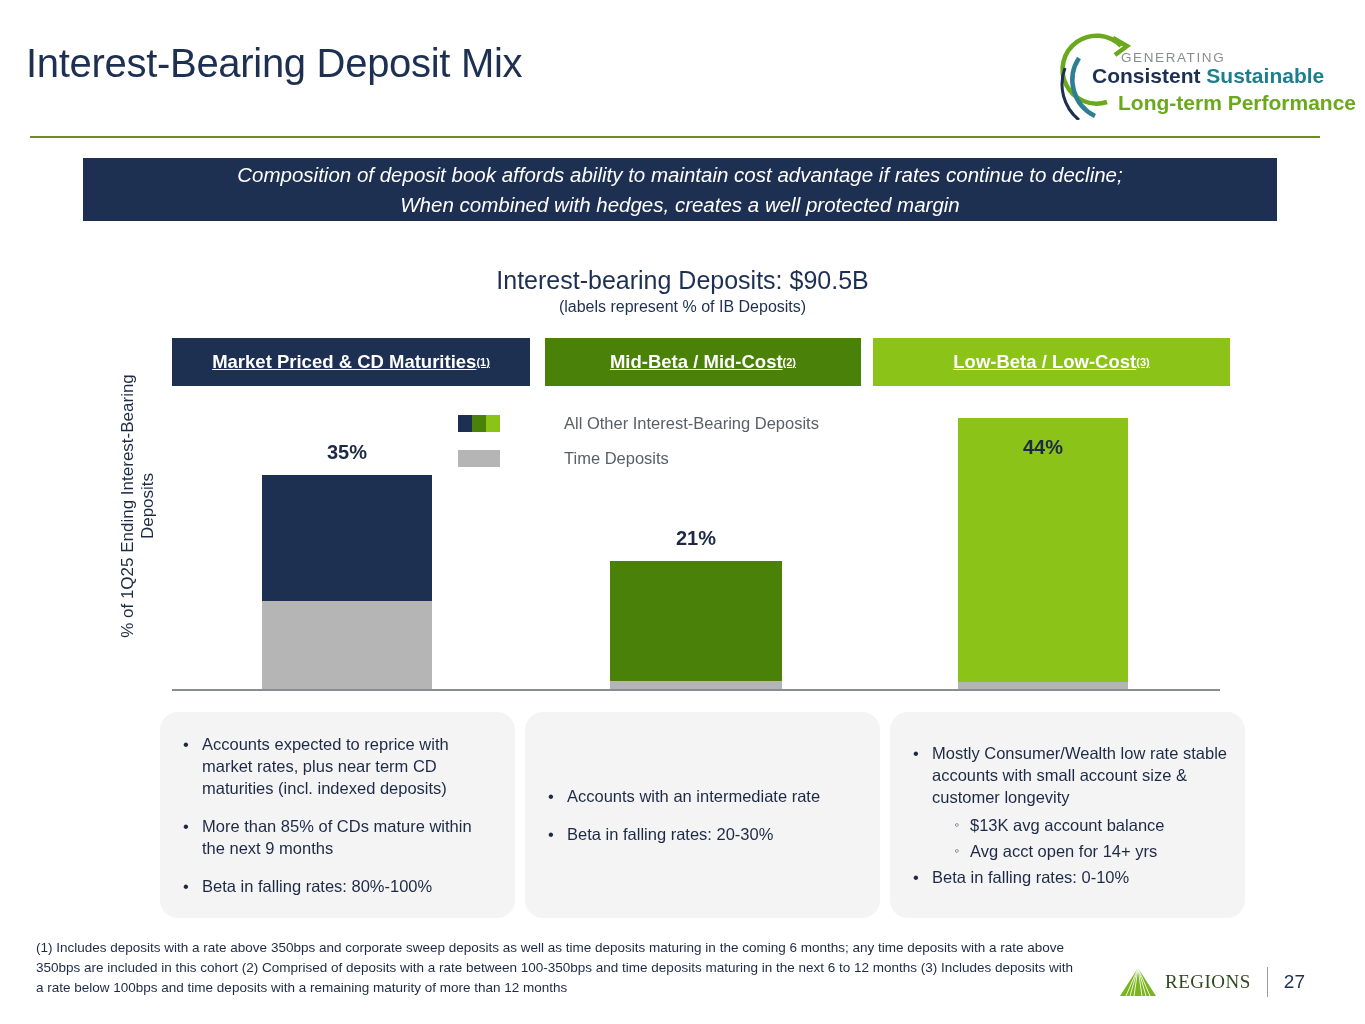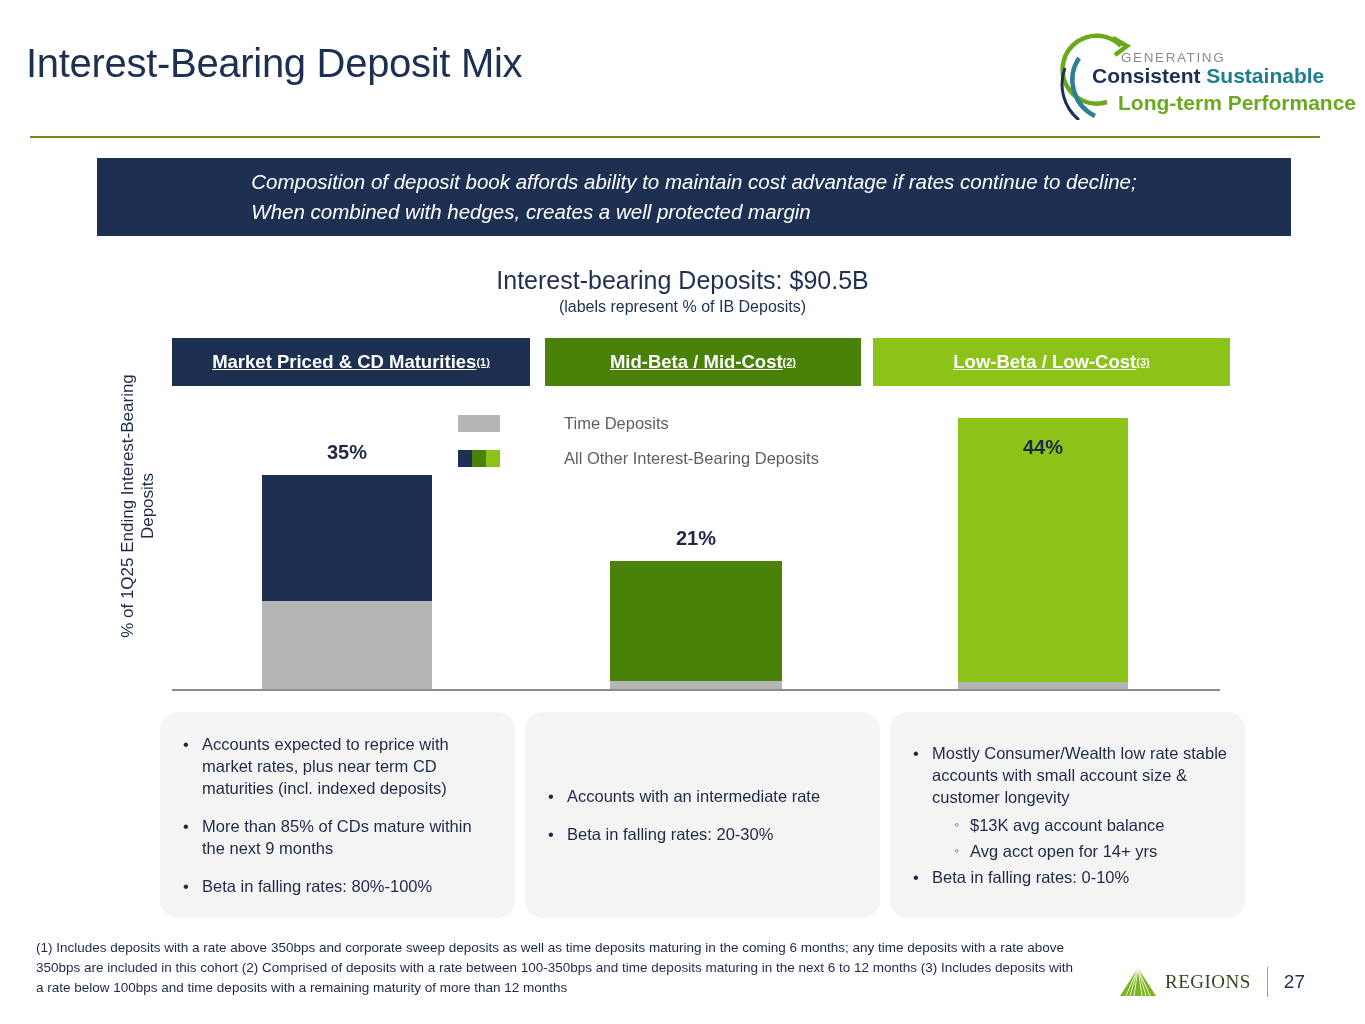--- a/index.html
+++ b/index.html
@@ -24,24 +24,24 @@
   #tagline-logo{position:absolute;left:1035px;top:28px;width:300px;height:92px;}
   #tagline-logo svg{position:absolute;left:0;top:0;}
   .tl-text{position:absolute;text-align:center;white-space:nowrap;}
   #tl-generating{left:86px;top:22px;font-size:13.5px;letter-spacing:1.6px;color:#8a8d8f;font-weight:400;}
   #tl-line2{left:57px;top:36px;font-size:21px;font-weight:bold;}
   #tl-consistent{color:#1d3052;}
   #tl-sustainable{color:#1a7f8e;}
   #tl-line3{left:83px;top:63px;font-size:21px;font-weight:bold;color:#6aa91c;}
   
   #banner{
-    position:absolute;left:97px;top:158px;width:1194px;height:78px;
+    position:absolute;left:83px;top:158px;width:1194px;height:63px;
     background:#1d3052;color:#ffffff;
     display:flex;align-items:center;justify-content:center;
-    font-style:italic;font-size:20.5px;line-height:30px;
+    text-align:center;font-style:italic;font-size:20.5px;line-height:30px;
   }
   #banner-inner{padding:0 20px;}
   
   #chart-title{position:absolute;left:0;top:266px;width:1365px;text-align:center;}
   #chart-title .ct-main{font-size:25px;color:#1d3052;}
   #chart-title .ct-sub{font-size:16px;color:#1d3052;margin-top:3px;}
   #y-axis-label{
     position:absolute;left:-27px;top:486px;width:330px;
     transform:rotate(-90deg);text-align:center;
     font-size:17px;color:#1d2a45;
@@ -143,30 +143,30 @@
   <span>Mid-Beta / Mid-Cost</span>
     <sup>(2)</sup>
 </div>
 <div class="cat-header" id="cat-header-2">
   <span>Low-Beta / Low-Cost</span>
     <sup>(3)</sup>
 </div>
 
 <div id="legend">
   <div class="legend-row">
-    <span class="legend-swatch gray"></span>
-    <span class="legend-label">Time Deposits</span>
-  </div>
-  <div class="legend-row">
     <span class="legend-swatch">
       <span class="sw-a"></span>
         <span class="sw-b"></span>
         <span class="sw-c"></span>
     </span>
     <span class="legend-label">All Other Interest-Bearing Deposits</span>
+  </div>
+  <div class="legend-row">
+    <span class="legend-swatch gray"></span>
+    <span class="legend-label">Time Deposits</span>
   </div>
 </div>
 
 <div id="plot">
   <div id="baseline"></div>
 
   <div class="bar" id="bar-0" style="left:262px;width:170px;height:214px;top:475px;">
     <div class="bar-seg" style="top:0;height:126px;background:#1d3052;"></div>
     <div class="bar-seg" style="top:126px;height:88px;background:#b5b5b5;"></div>
     <div class="bar-label" style="top:-34px;">35%</div>

